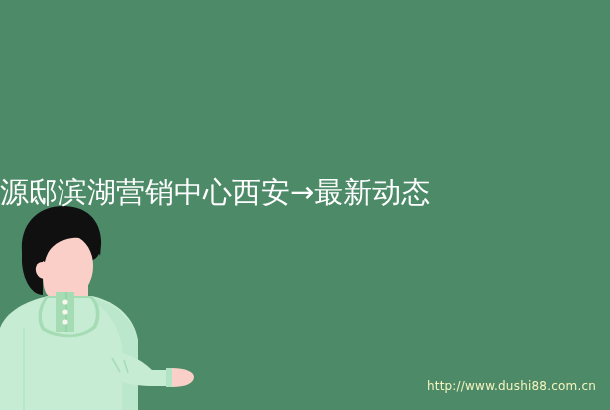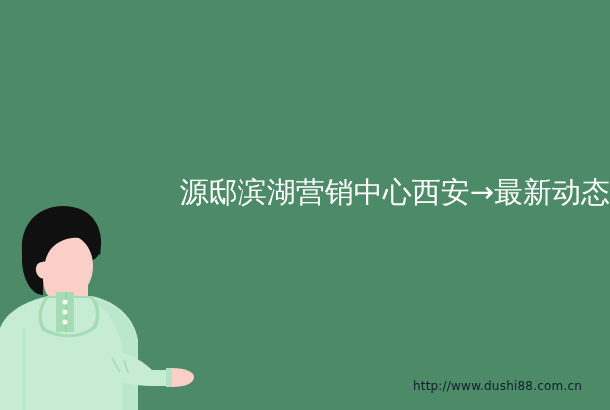--- a/index.html
+++ b/index.html
@@ -19,39 +19,39 @@
     background: #4c8a68;
     overflow: hidden;
   }
 
   
   #headline {
     position: absolute;
     left: 0;
     top: 132px;
     width: 610px;
-    text-align: right;
+    text-align: left;
     color: #ffffff;
     font-size: 29px;
     line-height: 40px;
     letter-spacing: 0px;
     font-weight: 400;
     white-space: pre-line;
     font-family: "DejaVu Sans", "Liberation Sans", sans-serif;
   }
   #headline .ln {
     display: block;
   }
 
   
   #watermark {
     position: absolute;
-    right: 28px;
+    right: 14px;
     bottom: 17px;
-    color: #0f172a;
+    color: #fef9c3;
     font-size: 12px;
     letter-spacing: 0.2px;
     opacity: 0.95;
     font-family: "DejaVu Sans", "Liberation Sans", sans-serif;
   }
 
   
   #person {
     position: absolute;
     left: 0;

